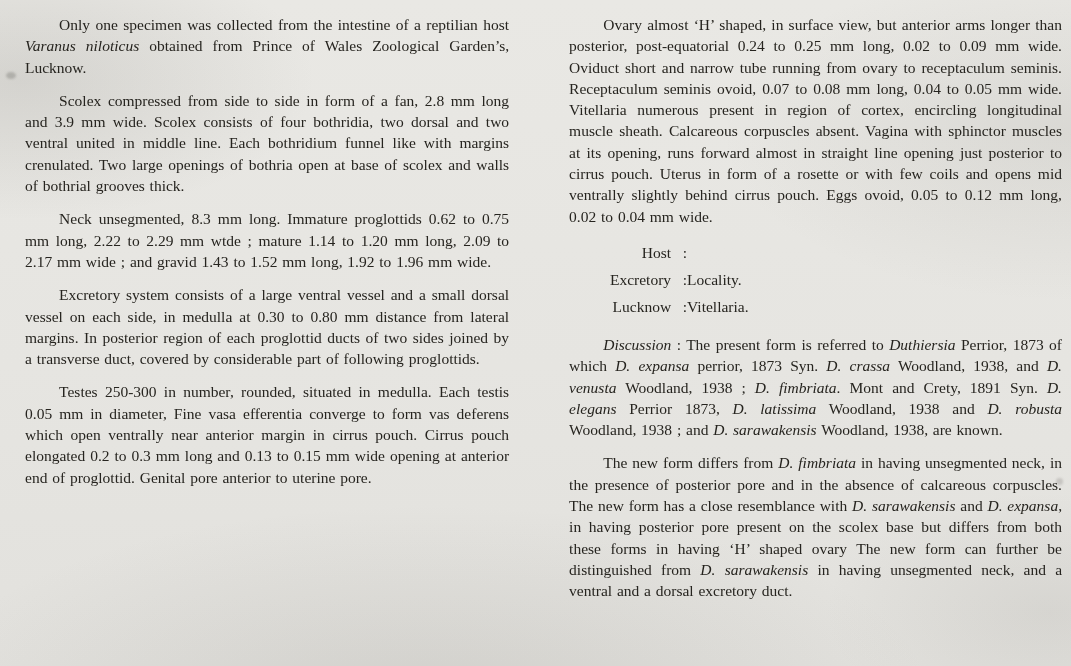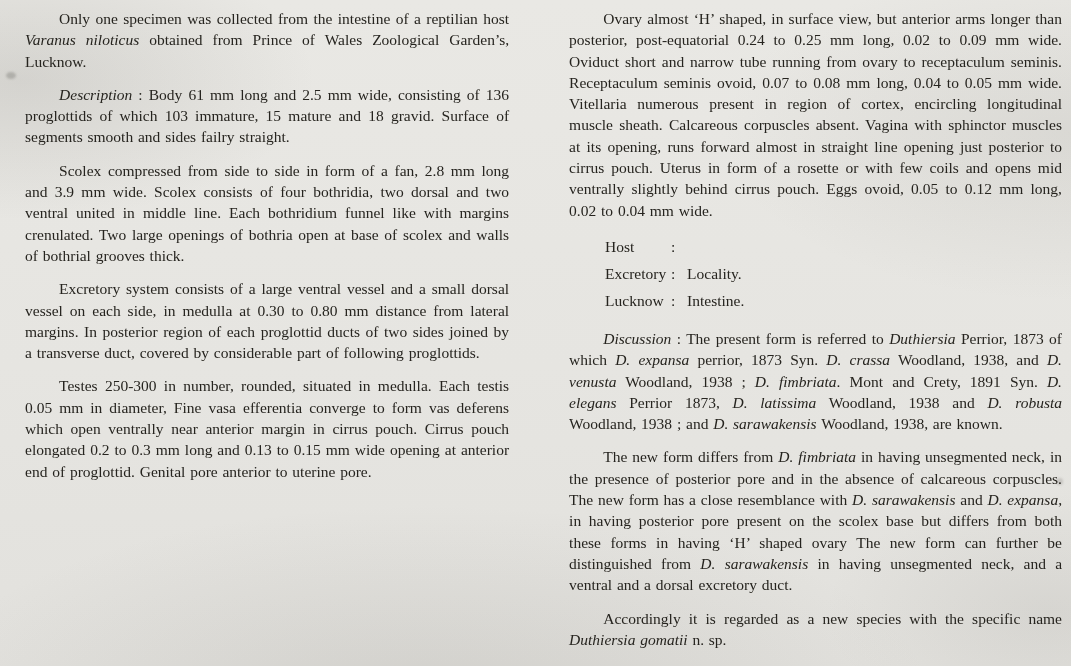--- a/index.html
+++ b/index.html
@@ -39,77 +39,76 @@
     position: absolute;
     left: 1056px; top: 478px;
     width: 7px; height: 7px;
     border-radius: 50%;
     background: rgba(110,108,102,0.25);
     filter: blur(1px);
   }
   .page {
     position: relative;
     display: flex;
-    padding: 8px 9px 0 25px;
+    padding: 14px 9px 0 25px;
     gap: 60px;
   }
   .column {
     font-size: 15.5px;
     line-height: 21.3px;
     text-align: justify;
     word-spacing: 0.06em;
   }
   .column.left  { width: 494px; }
   .column.right { width: 503px; }
   .para {
     margin: 0 0 12px 0;
     text-indent: 2.2em;
   }
   .para i {
     font-style: italic;
   }
   .deflist {
     margin: 3px 0 14px 36px;
     line-height: 27px;
-    text-align: left;
+    text-align: right;
   }
   .defrow { display: flex; }
   .defrow .term  { width: 66px; }
   .defrow .colon { width: 16px; }
 </style>
 </head>
 <body>
 
 <div class="paper-texture"></div>
 <div class="scan-smudge-1"></div>
 <div class="scan-smudge-2"></div>
 
 <div class="page">
   <div class="column left">
       <p class="para"><span>Only one specimen was collected from the intestine of a reptilian host </span><i>Varanus niloticus</i><span> obtained from Prince of Wales Zoological Garden’s, Lucknow.</span></p>
-      <p class="para"><i>Description</i><span> : Body 61 mm long and 2.5 mm wide, consisting of 136 proglottids of which 103 immature, 15 mature and 18 gravid. Surface of segments smooth and sides failry straight.</span></p>
       <p class="para"><span>Scolex compressed from side to side in form of a fan, 2.8 mm long and 3.9 mm wide. Scolex consists of four bothridia, two dorsal and two ventral united in middle line. Each bothridium funnel like with margins crenulated. Two large openings of bothria open at base of scolex and walls of bothrial grooves thick.</span></p>
+      <p class="para"><span>Neck unsegmented, 8.3 mm long. Immature proglottids 0.62 to 0.75 mm long, 2.22 to 2.29 mm wtde ; mature 1.14 to 1.20 mm long, 2.09 to 2.17 mm wide ; and gravid 1.43 to 1.52 mm long, 1.92 to 1.96 mm wide.</span></p>
       <p class="para"><span>Excretory system consists of a large ventral vessel and a small dorsal vessel on each side, in medulla at 0.30 to 0.80 mm distance from lateral margins. In posterior region of each proglottid ducts of two sides joined by a transverse duct, covered by considerable part of following proglottids.</span></p>
       <p class="para"><span>Testes 250-300 in number, rounded, situated in medulla. Each testis 0.05 mm in diameter, Fine vasa efferentia converge to form vas deferens which open ventrally near anterior margin in cirrus pouch. Cirrus pouch elongated 0.2 to 0.3 mm long and 0.13 to 0.15 mm wide opening at anterior end of proglottid. Genital pore anterior to uterine pore.</span></p>
     </div>
   <div class="column right">
       <p class="para"><span>Ovary almost ‘H’ shaped, in surface view, but anterior arms longer than posterior, post-equatorial 0.24 to 0.25 mm long, 0.02 to 0.09 mm wide. Oviduct short and narrow tube running from ovary to receptaculum seminis. Receptaculum seminis ovoid, 0.07 to 0.08 mm long, 0.04 to 0.05 mm wide. Vitellaria numerous present in region of cortex, encircling longitudinal muscle sheath. Calcareous corpuscles absent. Vagina with sphinctor muscles at its opening, runs forward almost in straight line opening just posterior to cirrus pouch. Uterus in form of a rosette or with few coils and opens mid ventrally slightly behind cirrus pouch. Eggs ovoid, 0.05 to 0.12 mm long, 0.02 to 0.04 mm wide.</span></p>
       <div class="deflist">
         <div class="defrow">
           <span class="term">Host</span>
           <span class="colon">:</span>
         </div>
         <div class="defrow">
           <span class="term">Excretory</span>
           <span class="colon">:</span>
           <span class="value">Locality.</span>
         </div>
         <div class="defrow">
           <span class="term">Lucknow</span>
           <span class="colon">:</span>
-          <span class="value">Intestine.</span>
+          <span class="value">Vitellaria.</span>
         </div>
       </div>
       <p class="para"><i>Discussion</i><span> : The present form is referred to </span><i>Duthiersia</i><span> Perrior, 1873 of which </span><i>D. expansa</i><span> perrior, 1873 Syn. </span><i>D. crassa</i><span> Woodland, 1938, and </span><i>D. venusta</i><span> Woodland, 1938 ; </span><i>D. fimbriata</i><span>. Mont and Crety, 1891 Syn. </span><i>D. elegans</i><span> Perrior 1873, </span><i>D. latissima</i><span> Woodland, 1938 and </span><i>D. robusta</i><span> Woodland, 1938 ; and </span><i>D. sarawakensis</i><span> Woodland, 1938, are known.</span></p>
       <p class="para"><span>The new form differs from </span><i>D. fimbriata</i><span> in having unsegmented neck, in the presence of posterior pore and in the absence of calcareous corpuscles. The new form has a close resemblance with </span><i>D. sarawakensis</i><span> and </span><i>D. expansa</i><span>, in having posterior pore present on the scolex base but differs from both these forms in having ‘H’ shaped ovary  The new form can further be distinguished from </span><i>D. sarawakensis</i><span> in having unsegmented neck, and a ventral and a dorsal excretory duct.</span></p>
-      <p class="para"><span>Accordingly it is regarded as a new species with the specific name </span><i>Duthiersia gomatii</i><span> n. sp.</span></p>
     </div>
 </div>
 
 </body></html>

